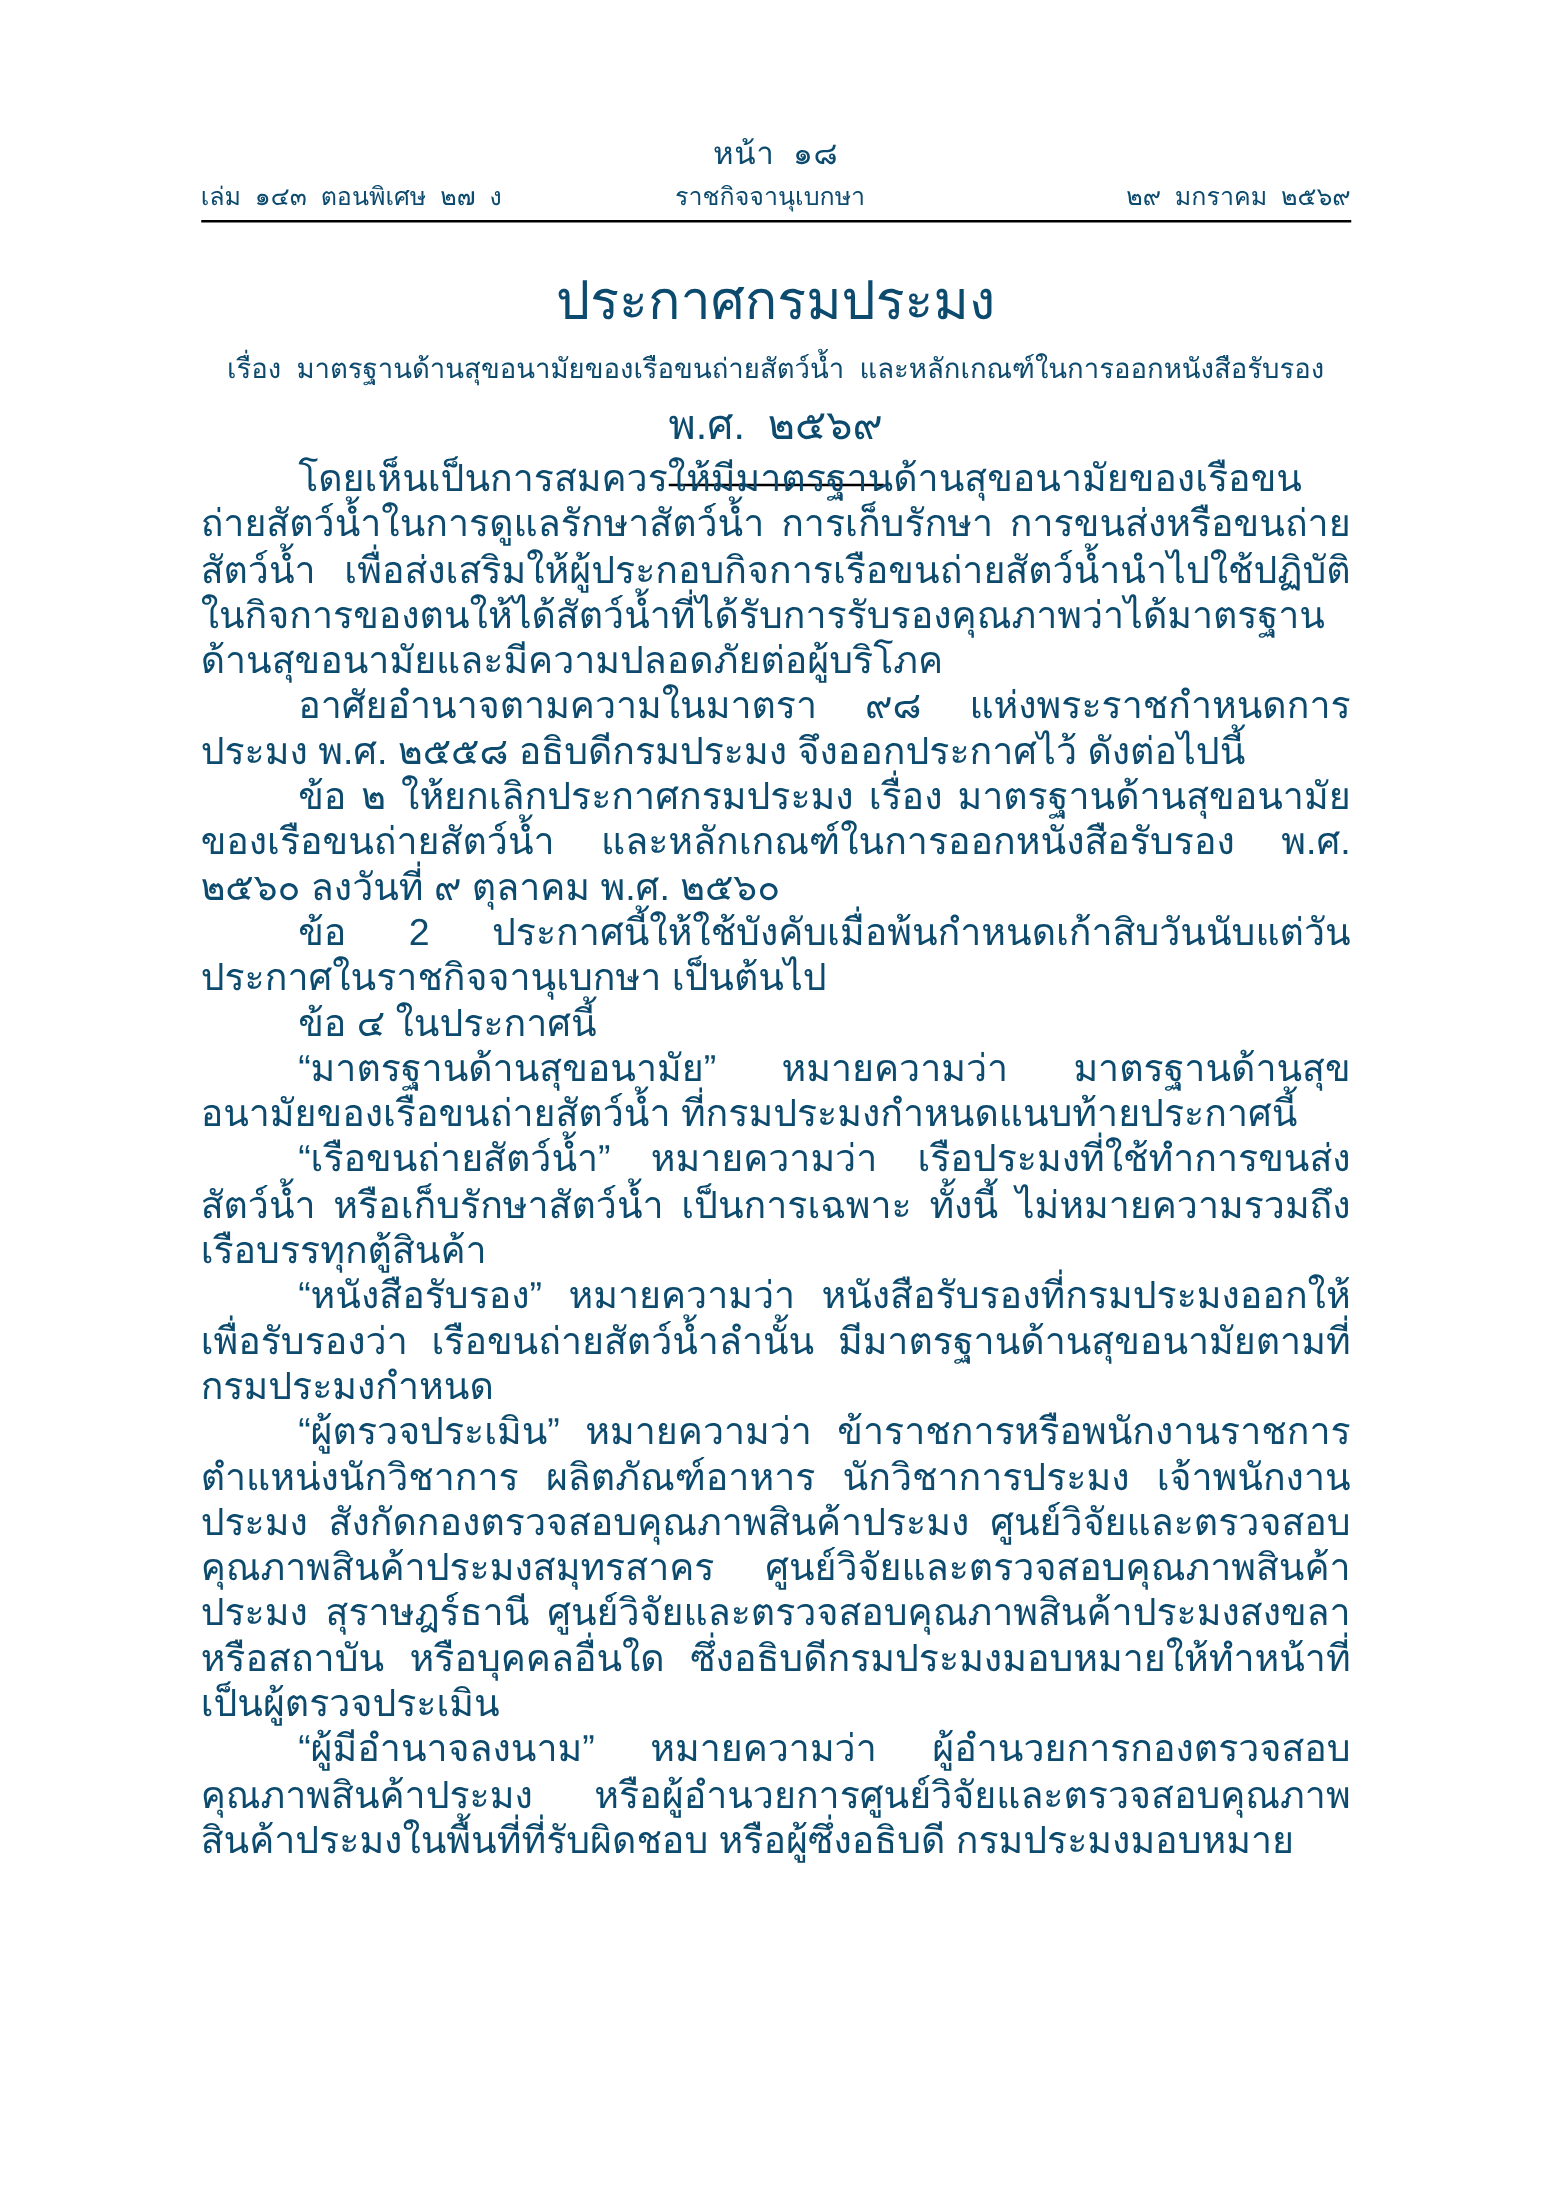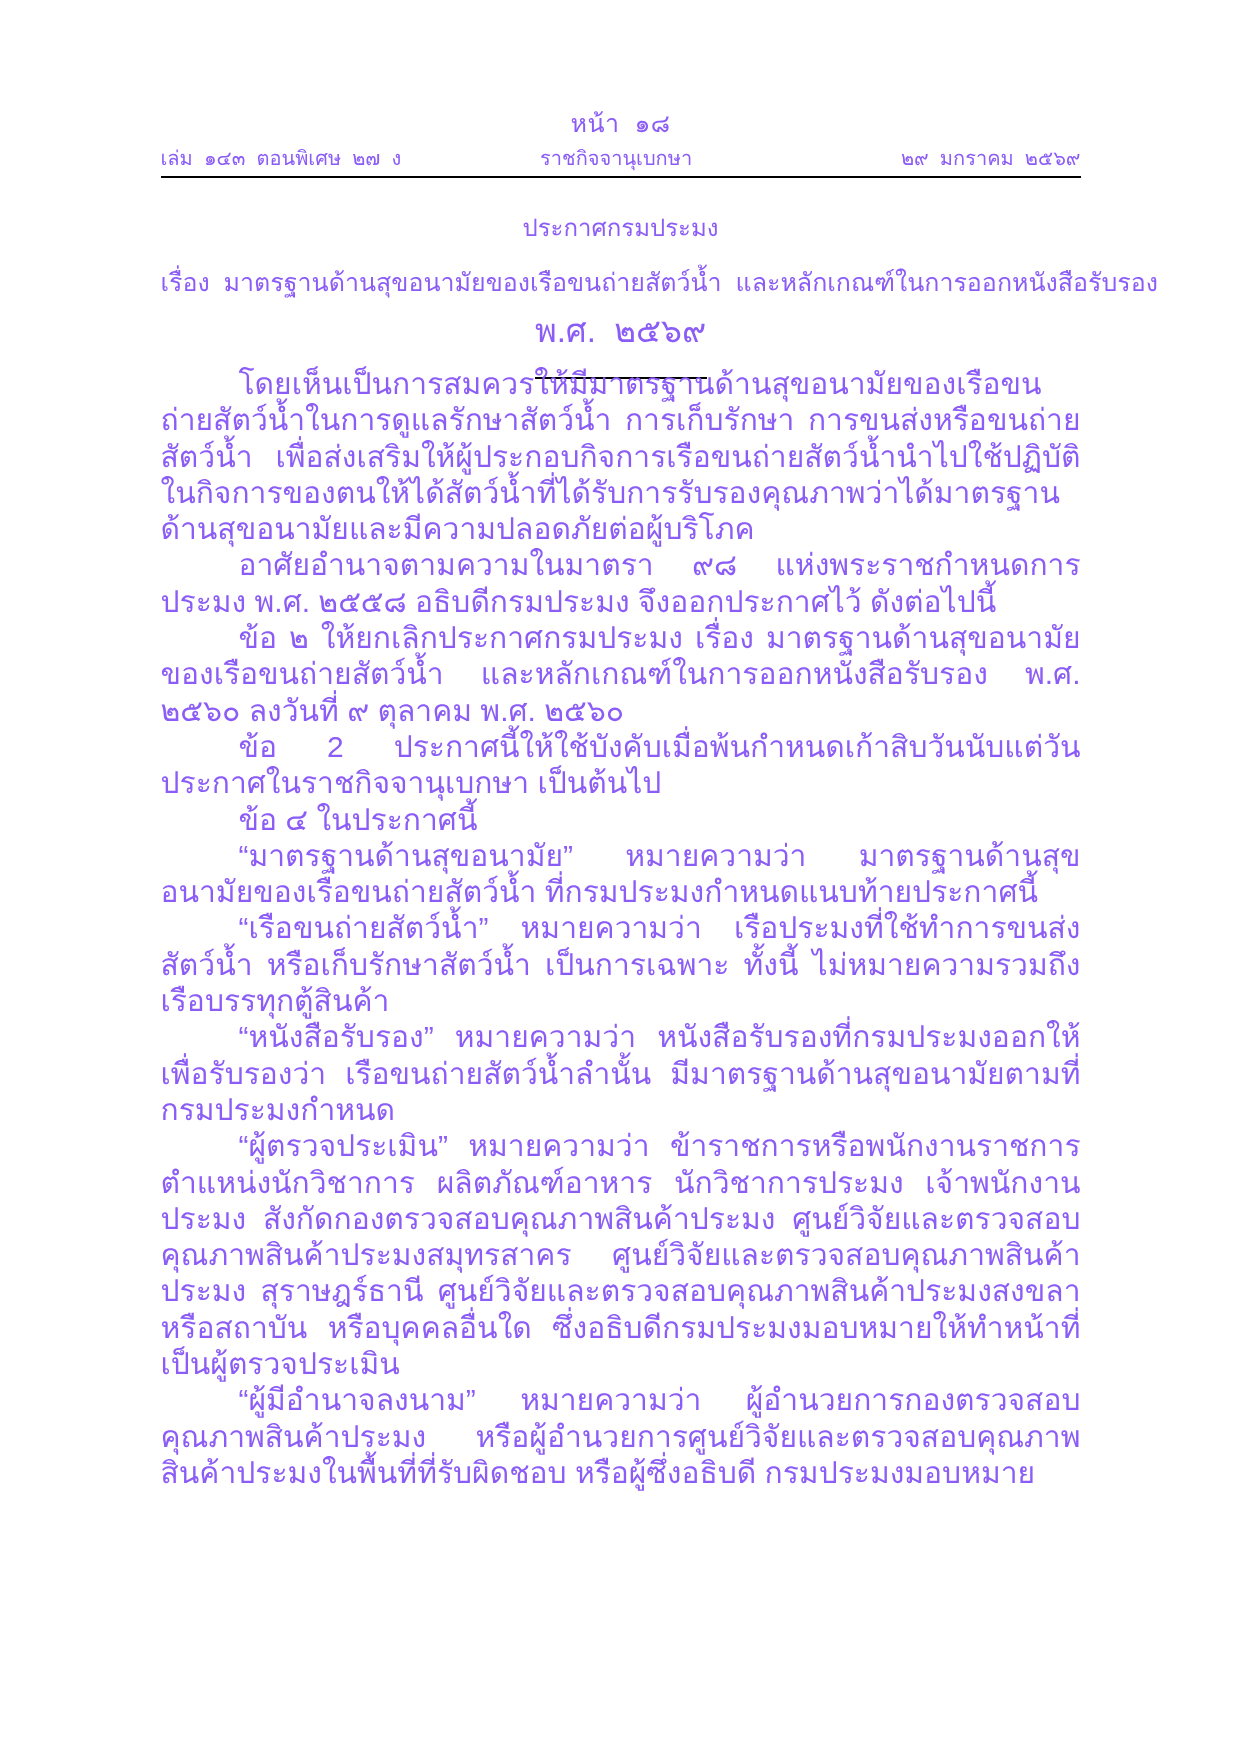--- a/index.html
+++ b/index.html
@@ -6,21 +6,21 @@
     margin: 0;
     padding: 0;
     background: #ffffff;
   }
   .page {
     position: relative;
     width: 1188px;
     height: 1754px;
     margin: 0 auto;
     background: #ffffff;
-    color: #8b5cf6;
+    color: #0c4a6e;
     font-family: "Liberation Sans", "DejaVu Sans", sans-serif;
     box-sizing: border-box;
     overflow: hidden;
   }
 
   
   .gazette-header {
     position: absolute;
     left: 134px;
     right: 134px;
@@ -62,28 +62,28 @@
 
   
   .title-block {
     position: absolute;
     left: 134px;
     right: 134px;
     top: 212px;
     text-align: center;
   }
   .doc-title {
-    font-size: 24px;
+    font-size: 43px;
     line-height: 1.35;
     white-space: pre;
   }
   .doc-subtitle {
-    font-size: 25px;
+    font-size: 22px;
     line-height: 1.5;
-    margin-top: 20px;
+    margin-top: 8px;
     white-space: pre;
   }
   .doc-year {
     font-size: 33px;
     line-height: 1.5;
     margin-top: 4px;
     white-space: pre;
   }
   .title-rule {
     width: 172px;

